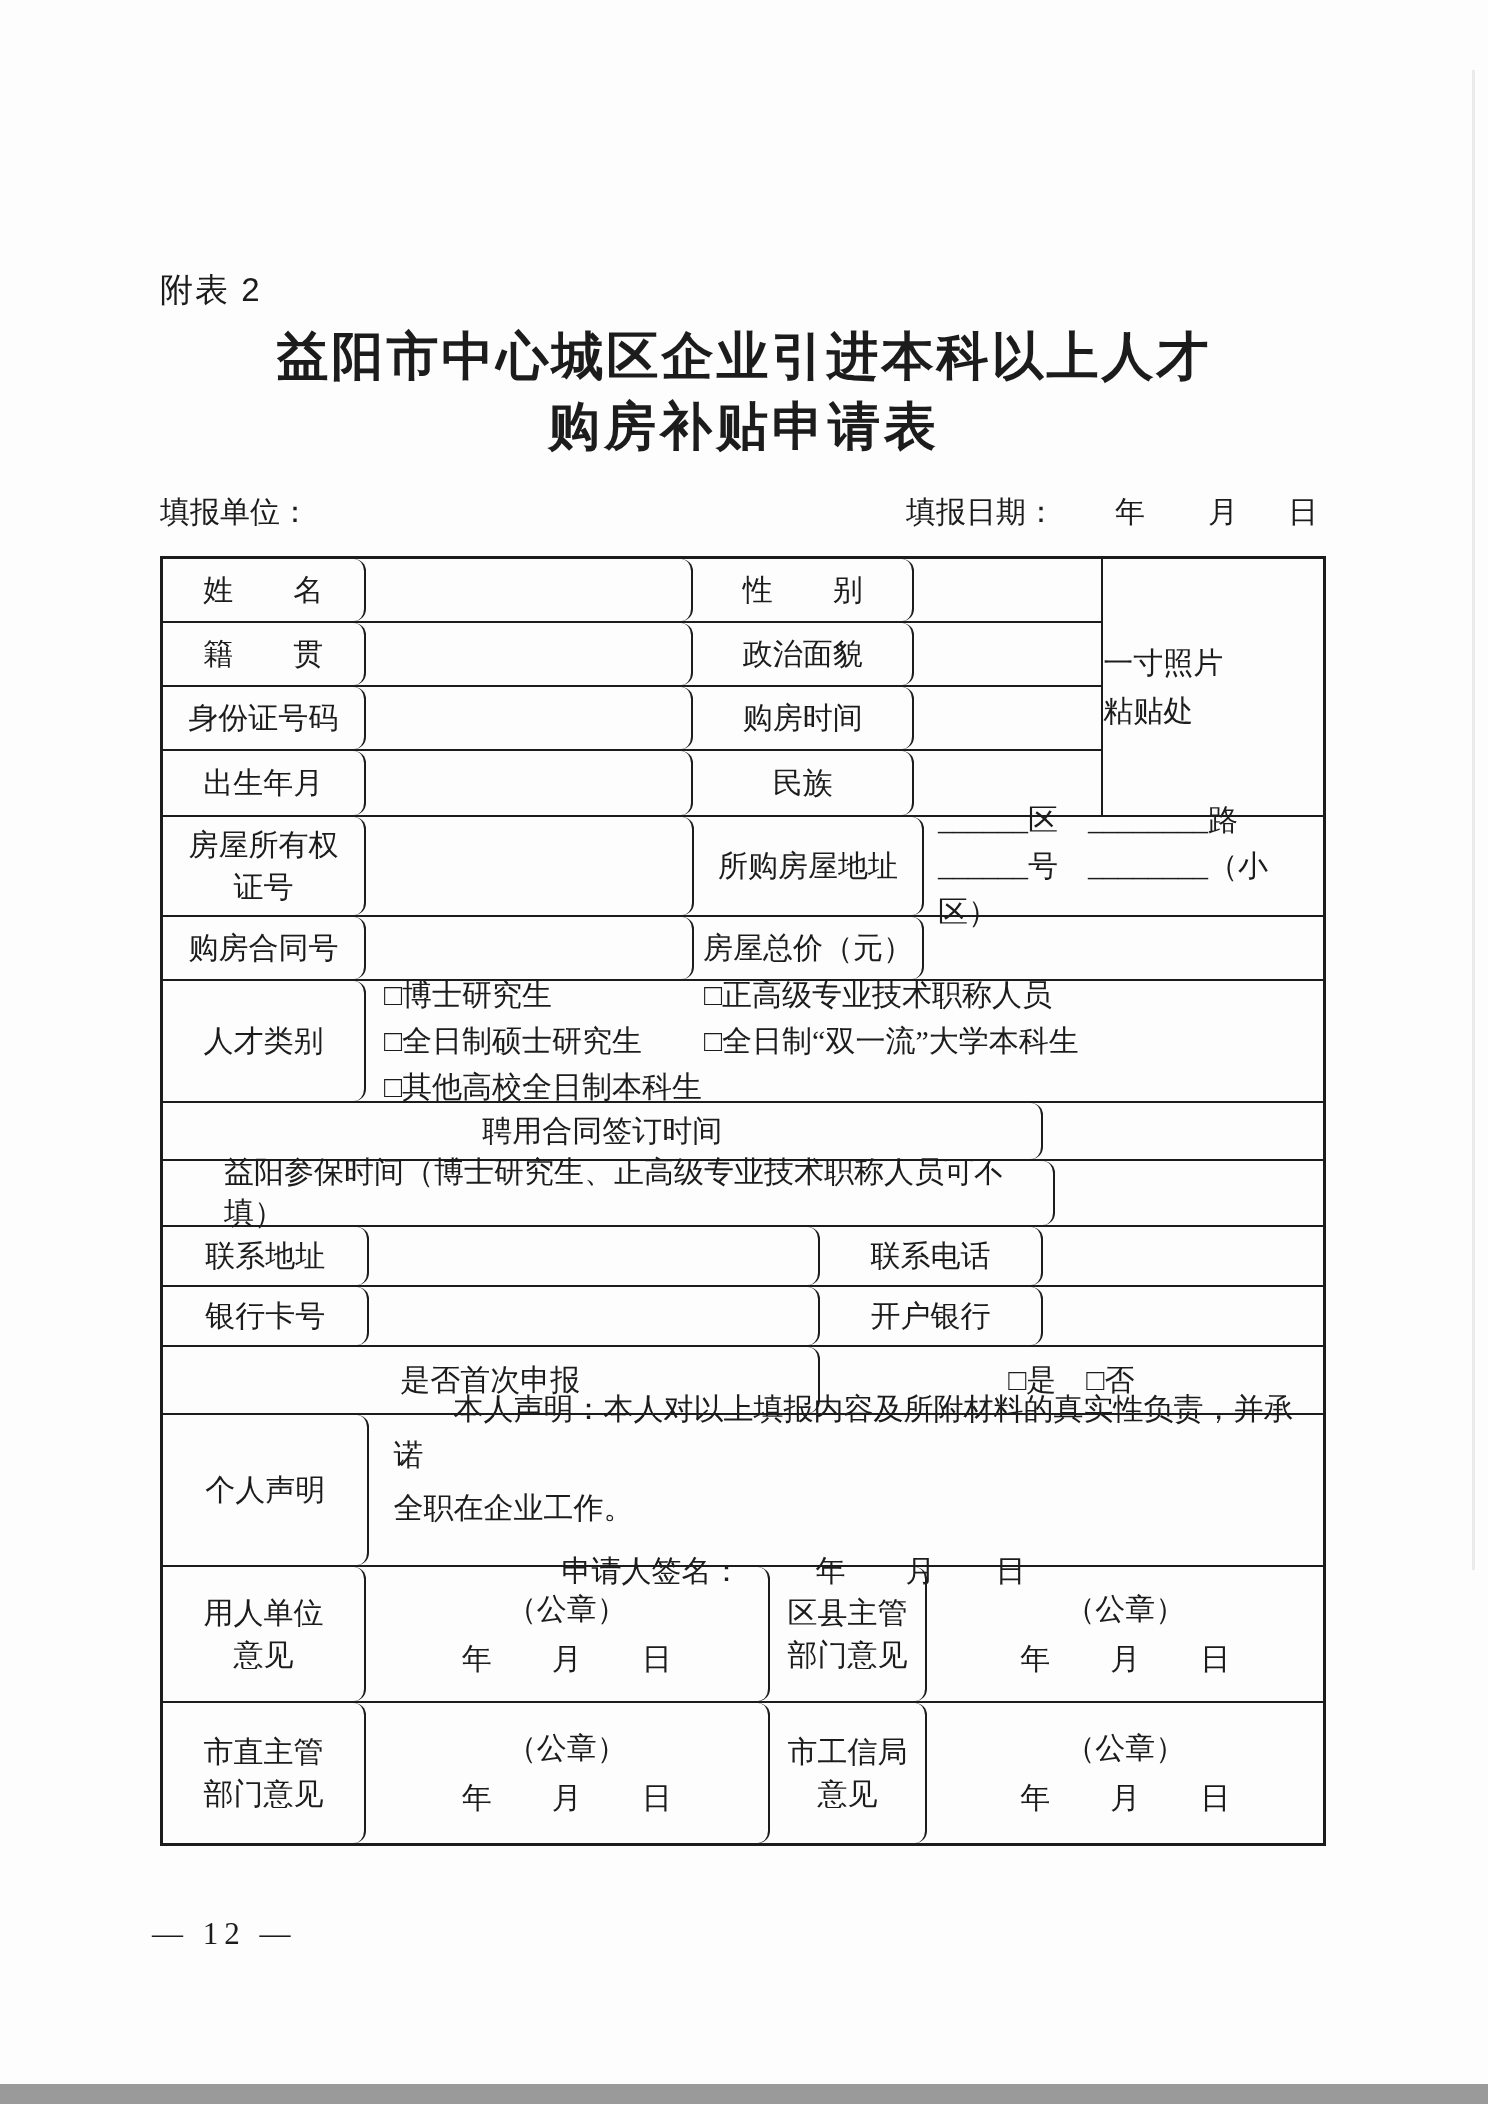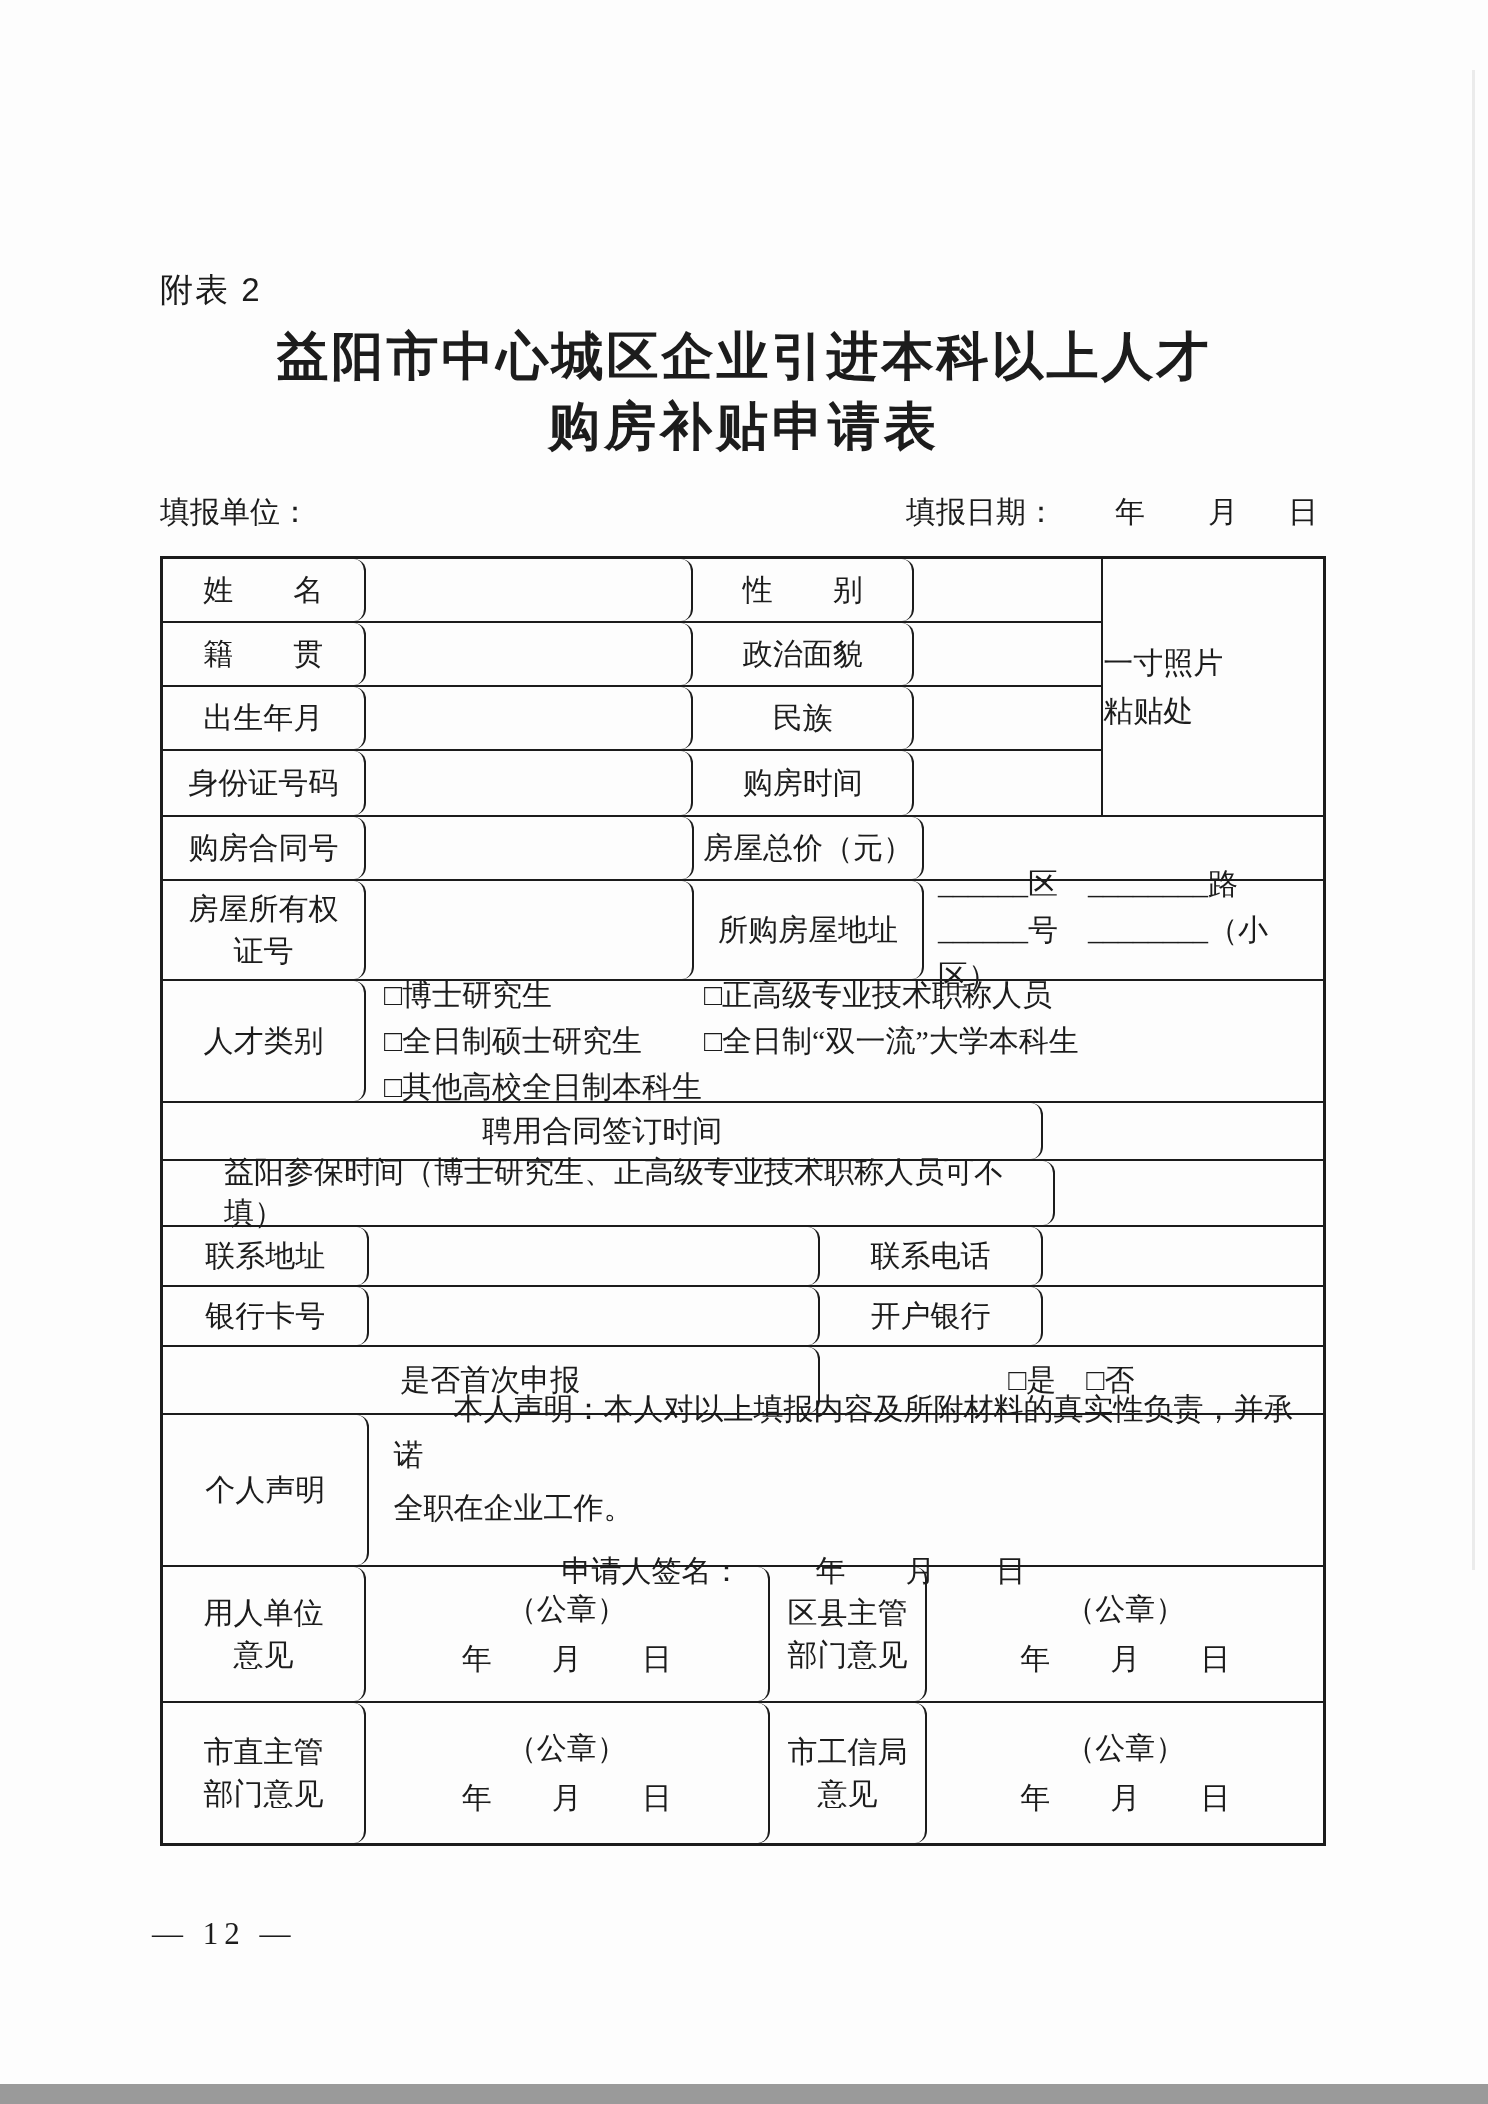--- a/index.html
+++ b/index.html
@@ -89,56 +89,56 @@
           <div class="cell sC">性　　别</div>
           <div class="cell sD"></div>
         </div>
         <div class="subrow">
           <div class="cell sA">籍　　贯</div>
           <div class="cell sB"></div>
           <div class="cell sC">政治面貌</div>
           <div class="cell sD"></div>
         </div>
         <div class="subrow">
+          <div class="cell sA">身份证号码</div>
+          <div class="cell sB"></div>
+          <div class="cell sC">购房时间</div>
+          <div class="cell sD"></div>
+        </div>
+        <div class="subrow">
           <div class="cell sA">出生年月</div>
           <div class="cell sB"></div>
           <div class="cell sC">民族</div>
-          <div class="cell sD"></div>
-        </div>
-        <div class="subrow">
-          <div class="cell sA">身份证号码</div>
-          <div class="cell sB"></div>
-          <div class="cell sC">购房时间</div>
           <div class="cell sD"></div>
         </div>
       </div>
       <div class="photo-cell">
         <span>一寸照片</span>
         <span>粘贴处</span>
+      </div>
+    </div>
+
+    <div class="trow r100">
+      <div class="cell cA two-line">
+        <span>房屋所有权</span>
+        <span>证号</span>
+      </div>
+      <div class="cell cB"></div>
+      <div class="cell cC">所购房屋地址</div>
+      <div class="cell cD addr">
+        <span>______区　________路</span>
+        <span>______号　________（小区）</span>
       </div>
     </div>
 
     <div class="trow r64">
       <div class="cell cA">购房合同号</div>
       <div class="cell cB"></div>
       <div class="cell cC">房屋总价（元）</div>
       <div class="cell cD"></div>
-    </div>
-
-    <div class="trow r100">
-      <div class="cell cA two-line">
-        <span>房屋所有权</span>
-        <span>证号</span>
-      </div>
-      <div class="cell cB"></div>
-      <div class="cell cC">所购房屋地址</div>
-      <div class="cell cD addr">
-        <span>______区　________路</span>
-        <span>______号　________（小区）</span>
-      </div>
     </div>
 
     <div class="trow r122">
       <div class="cell oA">人才类别</div>
       <div class="cell talent" style="width:82.5%">
         <div class="opt-line">
           <span class="opt-first">□博士研究生</span>
           <span>□正高级专业技术职称人员</span>
         </div>
         <div class="opt-line">

